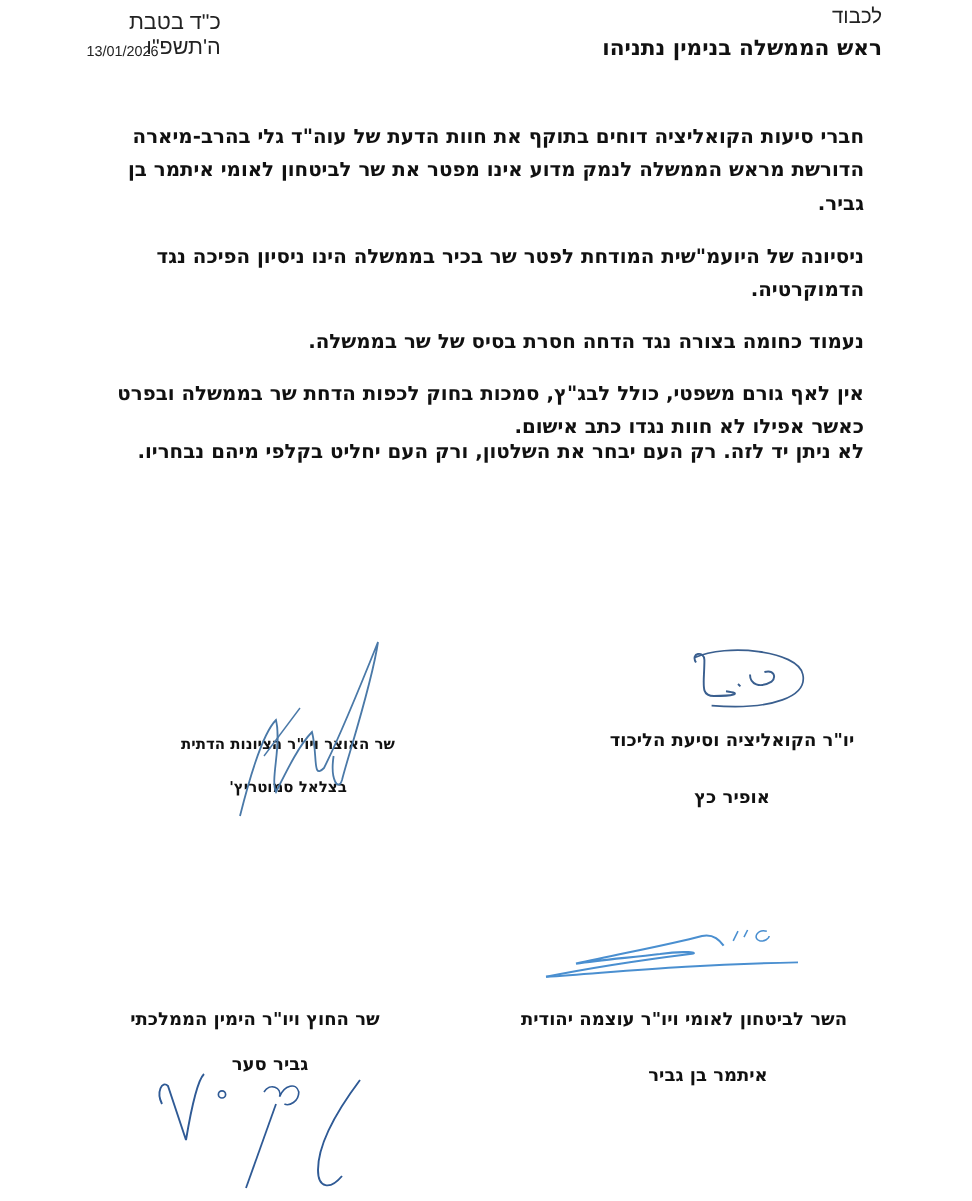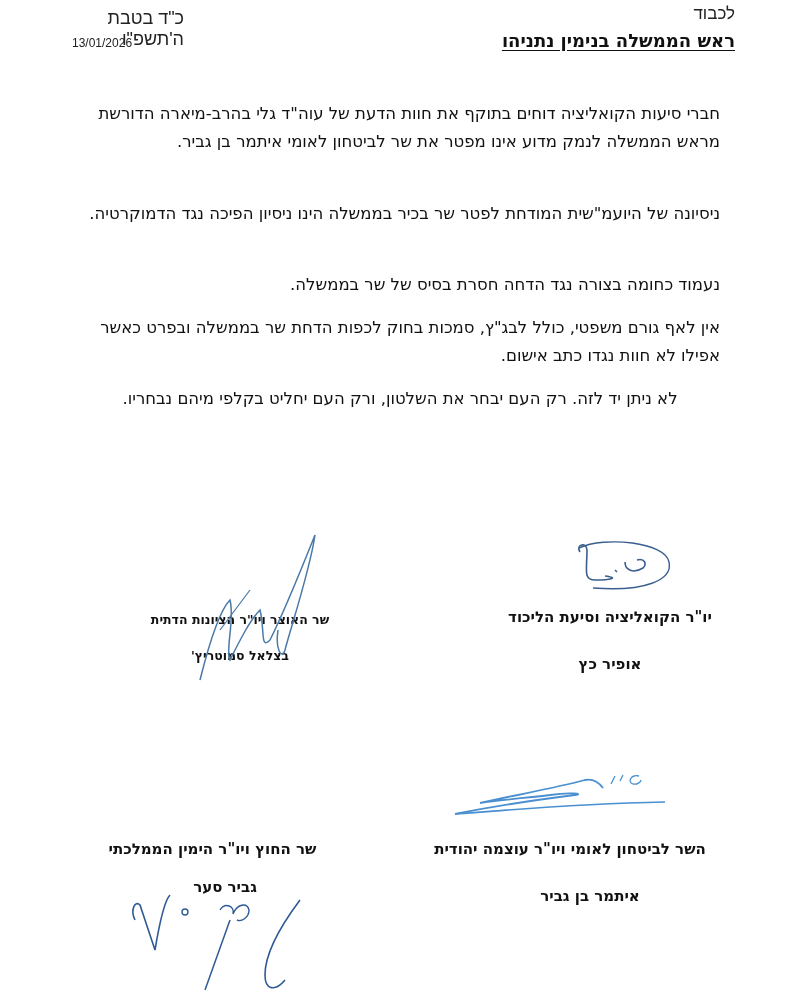--- a/index.html
+++ b/index.html
@@ -4,46 +4,46 @@
 <style>
   html, body { margin: 0; padding: 0; }
   body {
     width: 810px; height: 1001px; background: #ffffff; position: relative; overflow: hidden;
     font-family: "DejaVu Sans", "Liberation Sans", sans-serif; color: #111;
   }
   .abs { position: absolute; }
   .rtl { direction: rtl; text-align: right; }
   .lbl-light { font-family: "Liberation Sans", "DejaVu Sans", sans-serif; font-weight: normal; color: #222; }
   .addressee-title { font-size: 17px; }
-  .addressee-name { font-size: 18px; font-weight: bold; text-decoration: underline; text-underline-offset: 3px; }
+  .addressee-name { font-size: 18px; font-weight: bold; text-underline-offset: 3px; }
   .date-heb { font-size: 18px; }
   .date-greg { font-size: 12px; }
   .para {
     position: absolute; right: 90px; width: 640px; direction: rtl; text-align: right;
-    font-size: 16.5px; font-weight: normal; line-height: 28px;
+    font-size: 16.5px; font-weight: bold; line-height: 28px;
   }
   .sig-title { font-size: 15px; font-weight: bold; text-align: center; direction: rtl; white-space: nowrap; }
   .sig-name { font-size: 15px; font-weight: bold; text-align: center; direction: rtl; white-space: nowrap; }
   .sig-small { font-size: 12.5px; }
   svg.sig { position: absolute; overflow: visible; }
 </style>
 </head>
 <body>
 
 <div class="abs rtl lbl-light addressee-title" style="right:75px; top:4px;">לכבוד</div>
 <div class="abs rtl addressee-name" style="right:75px; top:30px;">ראש הממשלה בנימין נתניהו</div>
 
 <div class="abs rtl lbl-light date-heb" style="left:64px; top:8px; width:120px;">כ"ד בטבת ה'תשפ"ו</div>
 <div class="abs lbl-light date-greg" style="left:72px; top:36px;">13/01/2026</div>
 
 <div class="para" style="top:100px;">חברי סיעות הקואליציה דוחים בתוקף את חוות הדעת של עוה"ד גלי בהרב-מיארה הדורשת מראש הממשלה לנמק מדוע אינו מפטר את שר לביטחון לאומי איתמר בן גביר.</div>
 <div class="para" style="top:200px;">ניסיונה של היועמ"שית המודחת לפטר שר בכיר בממשלה הינו ניסיון הפיכה נגד הדמוקרטיה.</div>
 <div class="para" style="top:271px;">נעמוד כחומה בצורה נגד הדחה חסרת בסיס של שר בממשלה.</div>
 <div class="para" style="top:314px;">אין לאף גורם משפטי, כולל לבג"ץ, סמכות בחוק לכפות הדחת שר בממשלה ובפרט כאשר אפילו לא חוות נגדו כתב אישום.</div>
-<div class="para" style="top:385px;text-align:center;">לא ניתן יד לזה. רק העם יבחר את השלטון, ורק העם יחליט בקלפי מיהם נבחריו.</div>
+<div class="para" style="top:363px;">לא ניתן יד לזה. רק העם יבחר את השלטון, ורק העם יחליט בקלפי מיהם נבחריו.</div>
 
 <svg class="sig" style="left:565px; top:540px;" width="110" height="60" viewBox="0 0 110 60">
   <path d="M15 12 C 10 4, 22 2, 22 10 C 22 30, 18 40, 30 40 C 45 40, 55 38, 40 36 M 50 30 l 2 2 M 60 22 C 60 30, 68 34, 78 28 C 82 24, 80 18, 72 20" fill="none" stroke="#3a5f8f" stroke-width="1.6"></path>
   <path d="M14 8 C 40 -4, 100 2, 104 22 C 108 40, 80 52, 28 48" fill="none" stroke="#3a5f8f" stroke-width="1.4"></path>
 </svg>
 <div class="abs sig-title" style="left:485px; width:250px; top:608px;">יו"ר הקואליציה וסיעת הליכוד</div>
 <div class="abs sig-name" style="left:485px; width:250px; top:655px;">אופיר כץ</div>
 
 <div class="abs sig-title sig-small" style="left:120px; width:240px; top:612px;">שר האוצר ויו"ר הציונות הדתית</div>
 <div class="abs sig-name sig-small" style="left:120px; width:240px; top:648px;">בצלאל סמוטריץ'</div>

